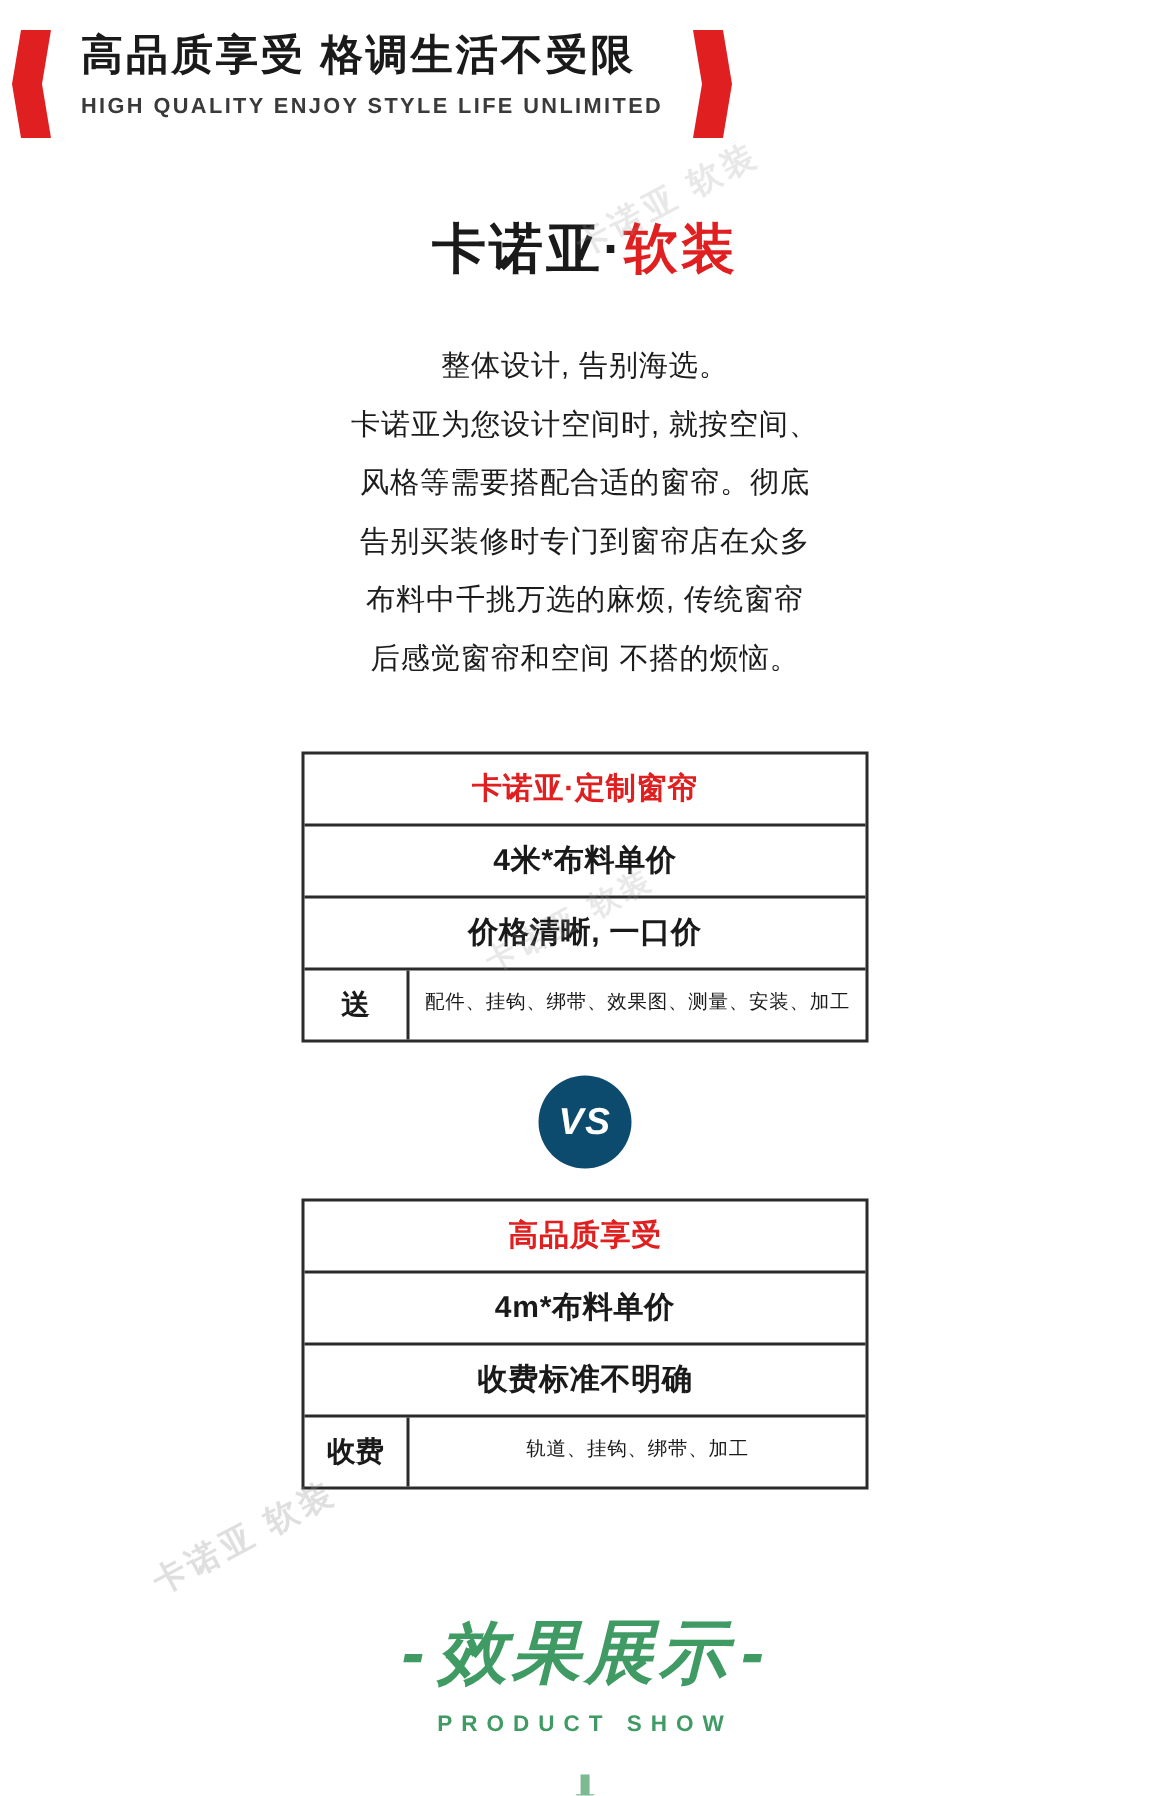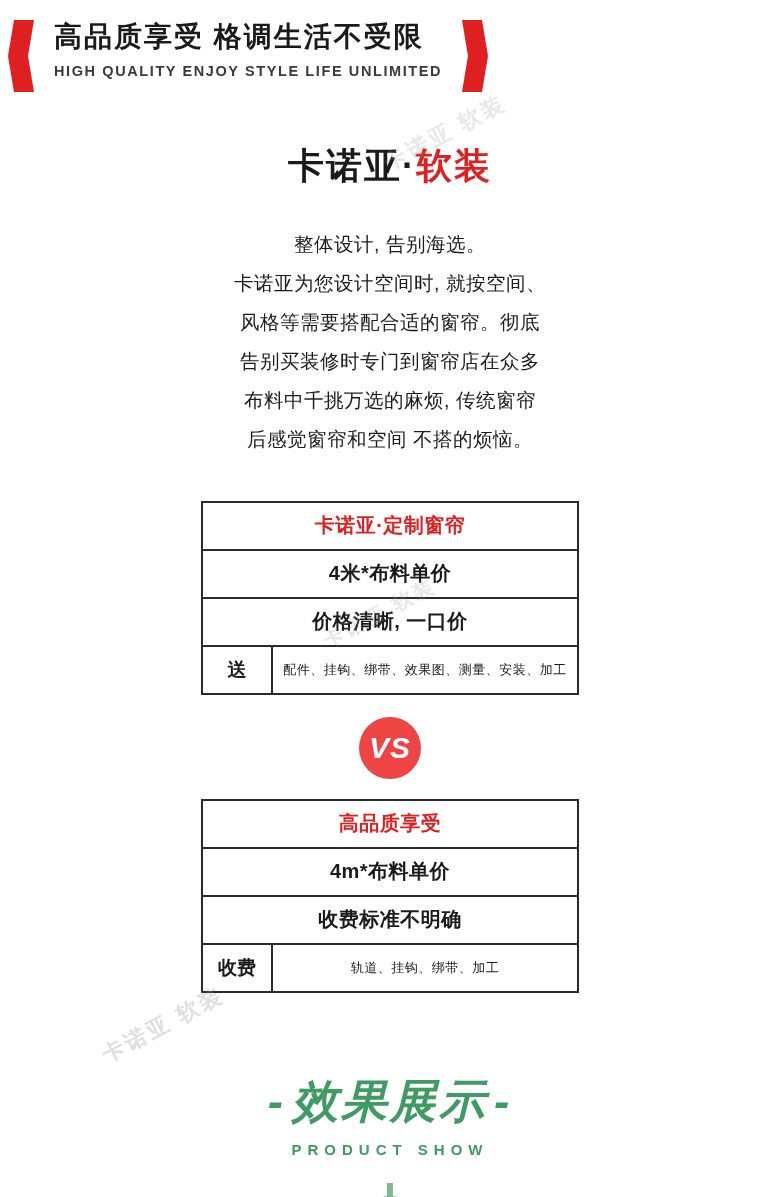--- a/index.html
+++ b/index.html
@@ -86,21 +86,21 @@
     box-sizing: border-box;
     background: transparent;
   }
   .table-1 { margin-top: 42px; }
   .table-2 { margin-top: 0; }
 
   .trow {
     display: flex;
     border-bottom: 2px solid #2b2b2b;
     min-height: 46px;
-    align-items: center;
+    align-items: flex-start;
   }
   .trow:last-child { border-bottom: none; }
 
   .tcell-full {
     flex: 1;
     text-align: center;
     font-size: 20px;
     font-weight: bold;
     color: #1a1a1a;
     padding: 9px 4px;
@@ -133,23 +133,23 @@
   
   .vs-wrap {
     text-align: center;
     margin: 22px 0 20px 0;
   }
   .vs {
     display: inline-block;
     width: 62px;
     height: 62px;
     border-radius: 50%;
-    background: #ef4444;
+    background: #0c4a6e;
     color: #ffffff;
-    font-size: 30px;
+    font-size: 25px;
     font-weight: bold;
     font-style: italic;
     line-height: 62px;
     letter-spacing: 1px;
   }
 
   
   .product-show {
     margin-top: 78px;
     text-align: center;

